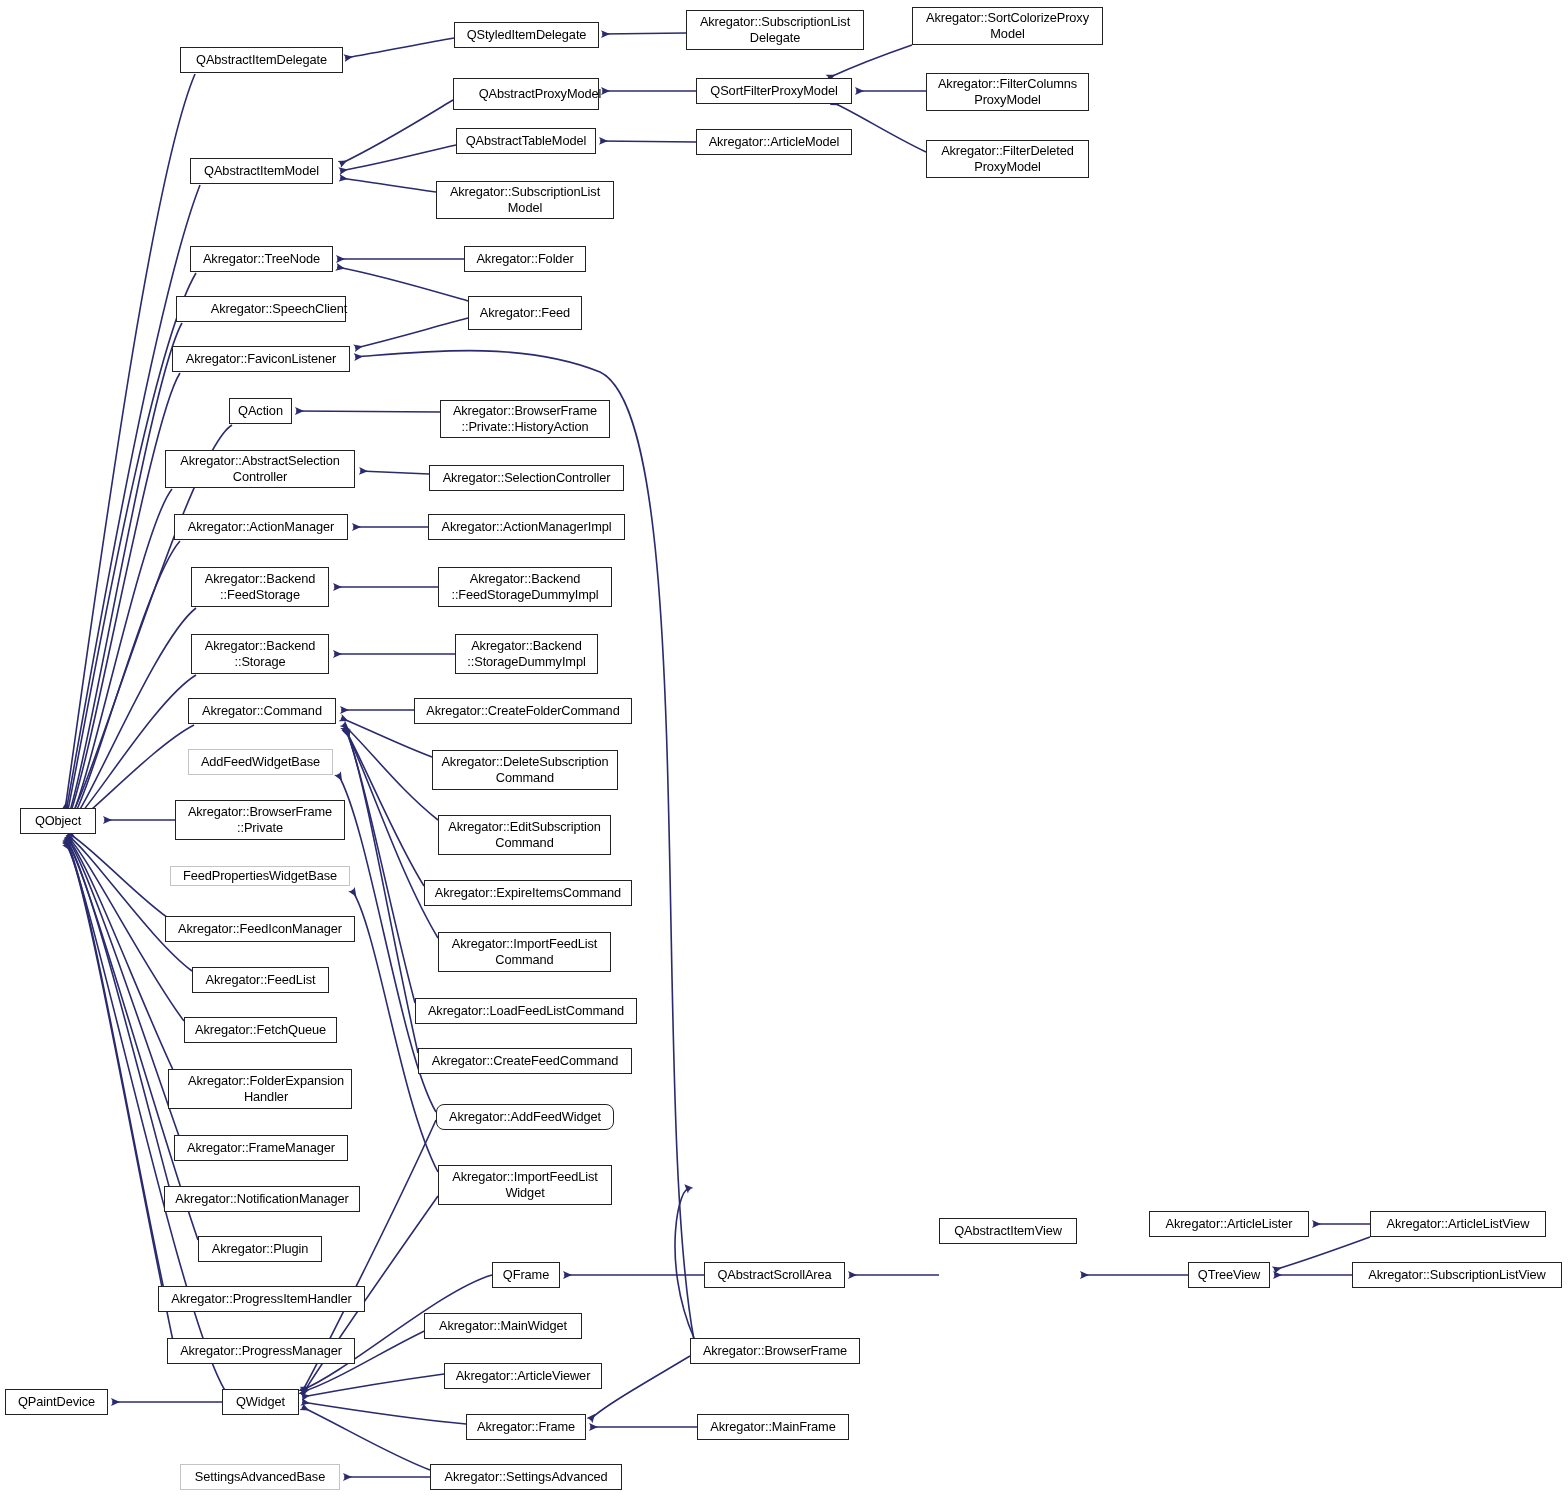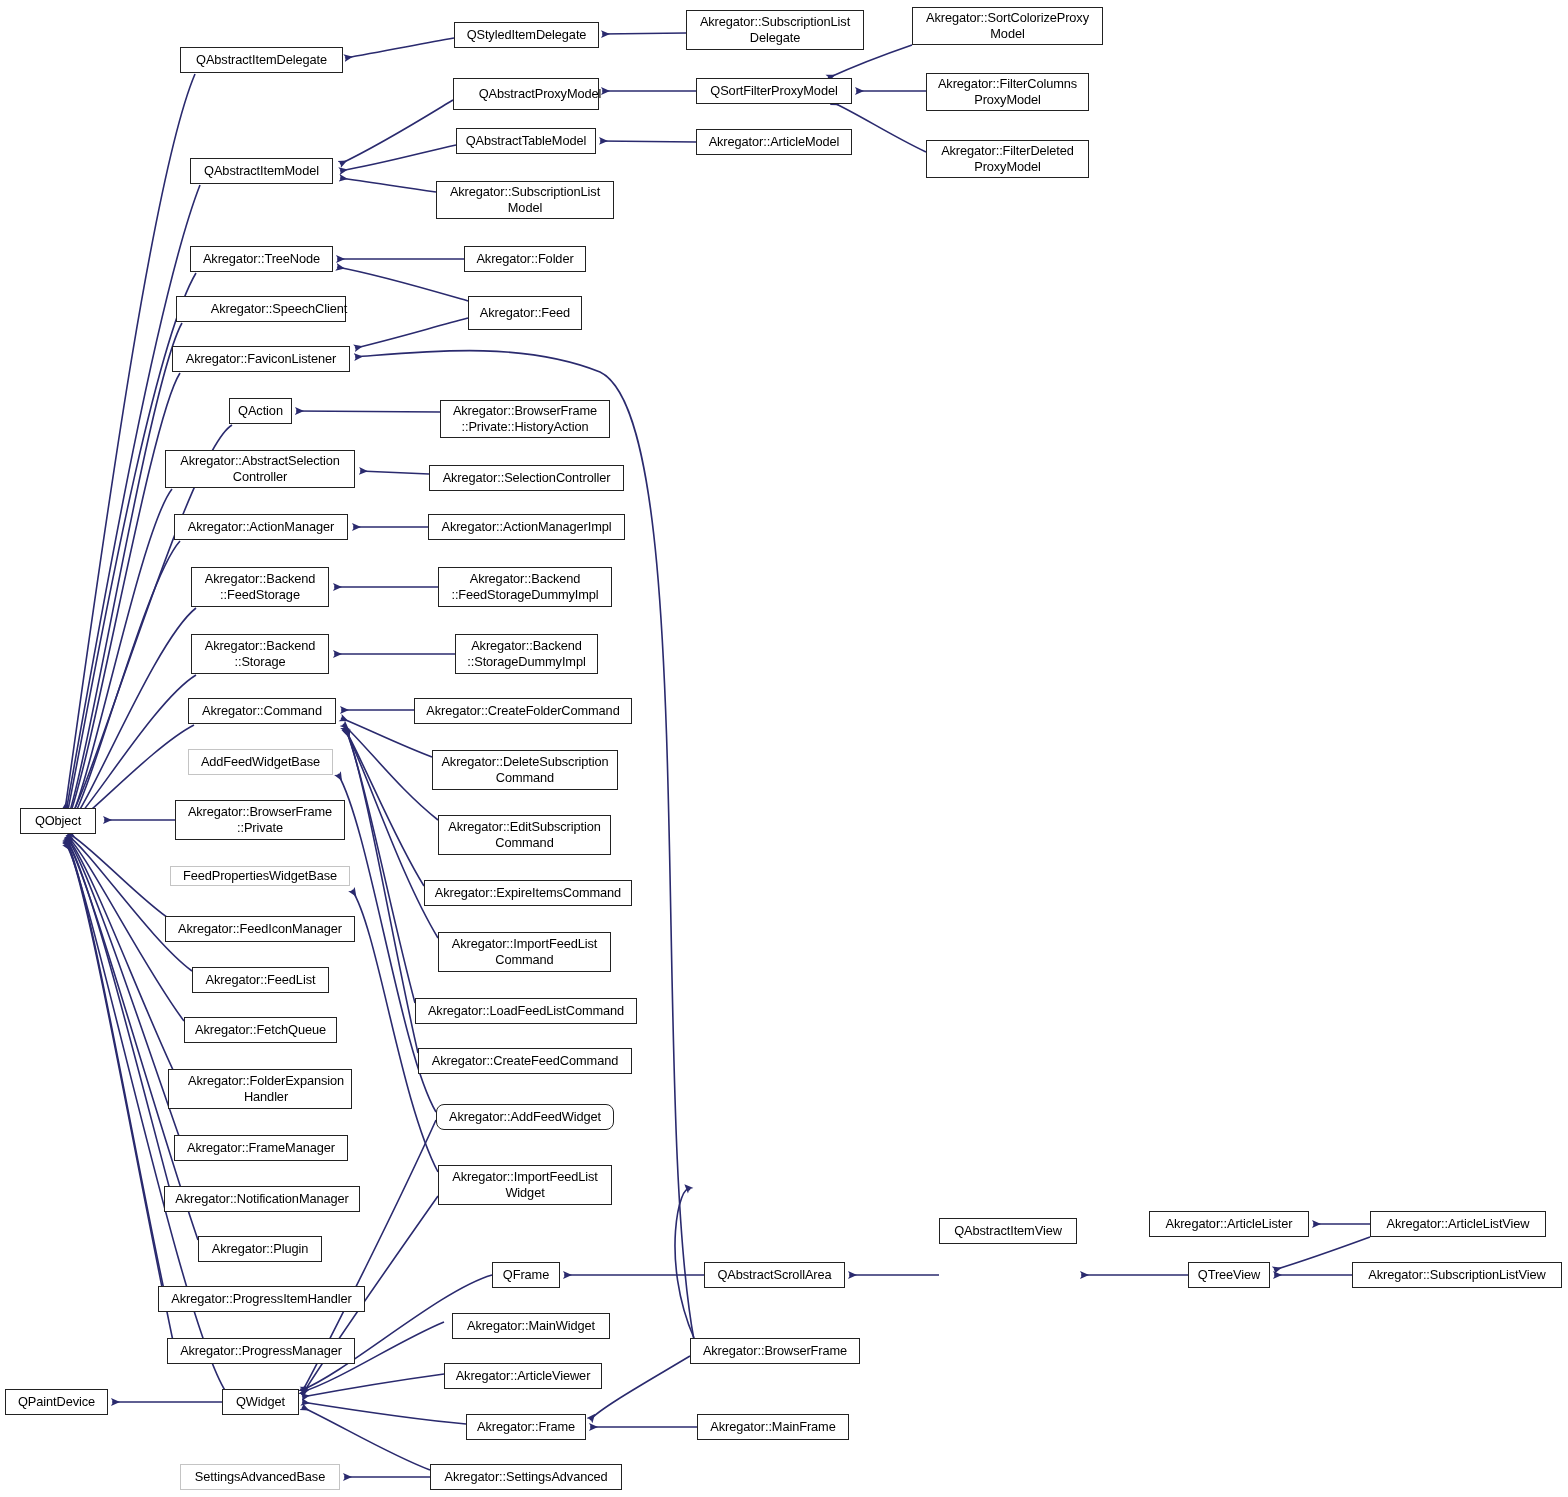--- a/index.html
+++ b/index.html
@@ -190,21 +190,21 @@
       <div class="node" style="left: 164px; top: 1186px; width: 196px; height: 26px;">Akregator::NotificationManager</div>
       <div class="node" style="left: 1149px; top: 1211px; width: 160px; height: 26px;">Akregator::ArticleLister</div>
       <div class="node" style="left: 1370px; top: 1211px; width: 176px; height: 26px;">Akregator::ArticleListView</div>
       <div class="node" style="left: 198px; top: 1236px; width: 124px; height: 26px;">Akregator::Plugin</div>
       <div class="node" style="left: 492px; top: 1262px; width: 68px; height: 26px;">QFrame</div>
       <div class="node" style="left: 704px; top: 1262px; width: 141px; height: 26px;">QAbstractScrollArea</div>
       <div class="node" style="left: 939px; top: 1218px; width: 138px; height: 26px;">QAbstractItemView</div>
       <div class="node" style="left: 1188px; top: 1262px; width: 82px; height: 26px;">QTreeView</div>
       <div class="node" style="left: 1352px; top: 1262px; width: 210px; height: 26px;">Akregator::SubscriptionListView</div>
       <div class="node" style="left: 158px; top: 1286px; width: 207px; height: 26px;">Akregator::ProgressItemHandler</div>
-      <div class="node" style="left: 452px; top: 1313px; width: 158px; height: 26px;">Akregator::MainWidget</div>
+      <div class="node" style="left: 424px; top: 1313px; width: 158px; height: 26px;">Akregator::MainWidget</div>
       <div class="node" style="left: 690px; top: 1338px; width: 170px; height: 26px;">Akregator::BrowserFrame</div>
       <div class="node" style="left: 167px; top: 1338px; width: 188px; height: 26px;">Akregator::ProgressManager</div>
       <div class="node" style="left: 444px; top: 1363px; width: 158px; height: 26px;">Akregator::ArticleViewer</div>
       <div class="node" style="left: 5px; top: 1389px; width: 103px; height: 26px;">QPaintDevice</div>
       <div class="node" style="left: 222px; top: 1389px; width: 77px; height: 26px;">QWidget</div>
       <div class="node" style="left: 466px; top: 1414px; width: 120px; height: 26px;">Akregator::Frame</div>
       <div class="node" style="left: 697px; top: 1414px; width: 152px; height: 26px;">Akregator::MainFrame</div>
       <div class="node faded" style="left: 180px; top: 1464px; width: 160px; height: 26px;">SettingsAdvancedBase</div>
       <div class="node" style="left: 430px; top: 1464px; width: 192px; height: 26px;">Akregator::SettingsAdvanced</div>
       <div class="node" style="left: 20px; top: 808px; width: 76px; height: 26px;">QObject</div>

